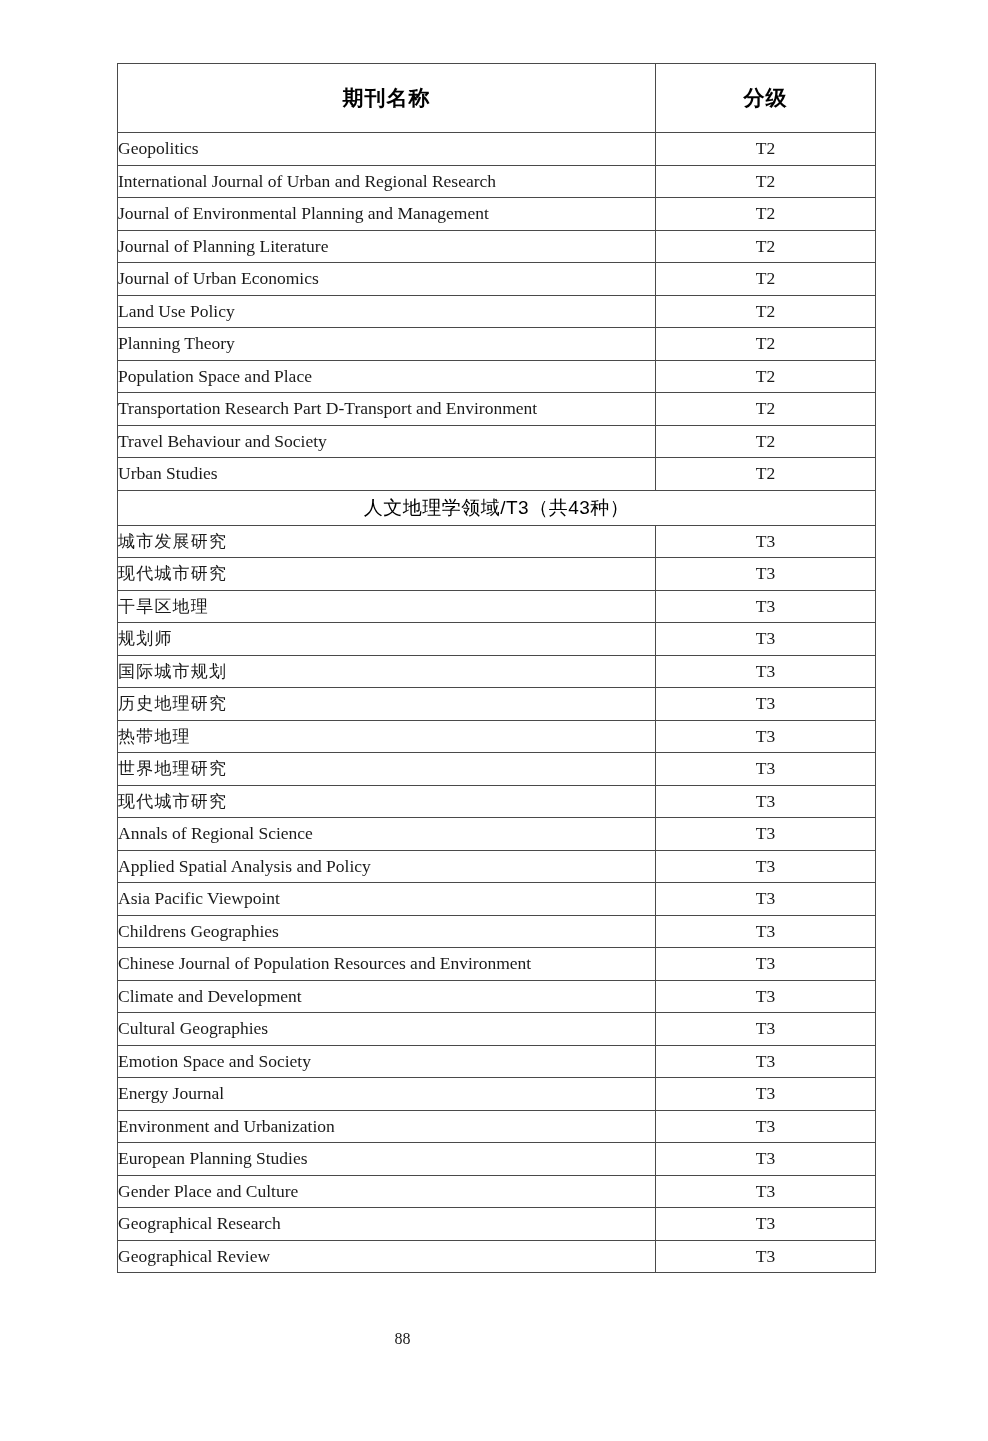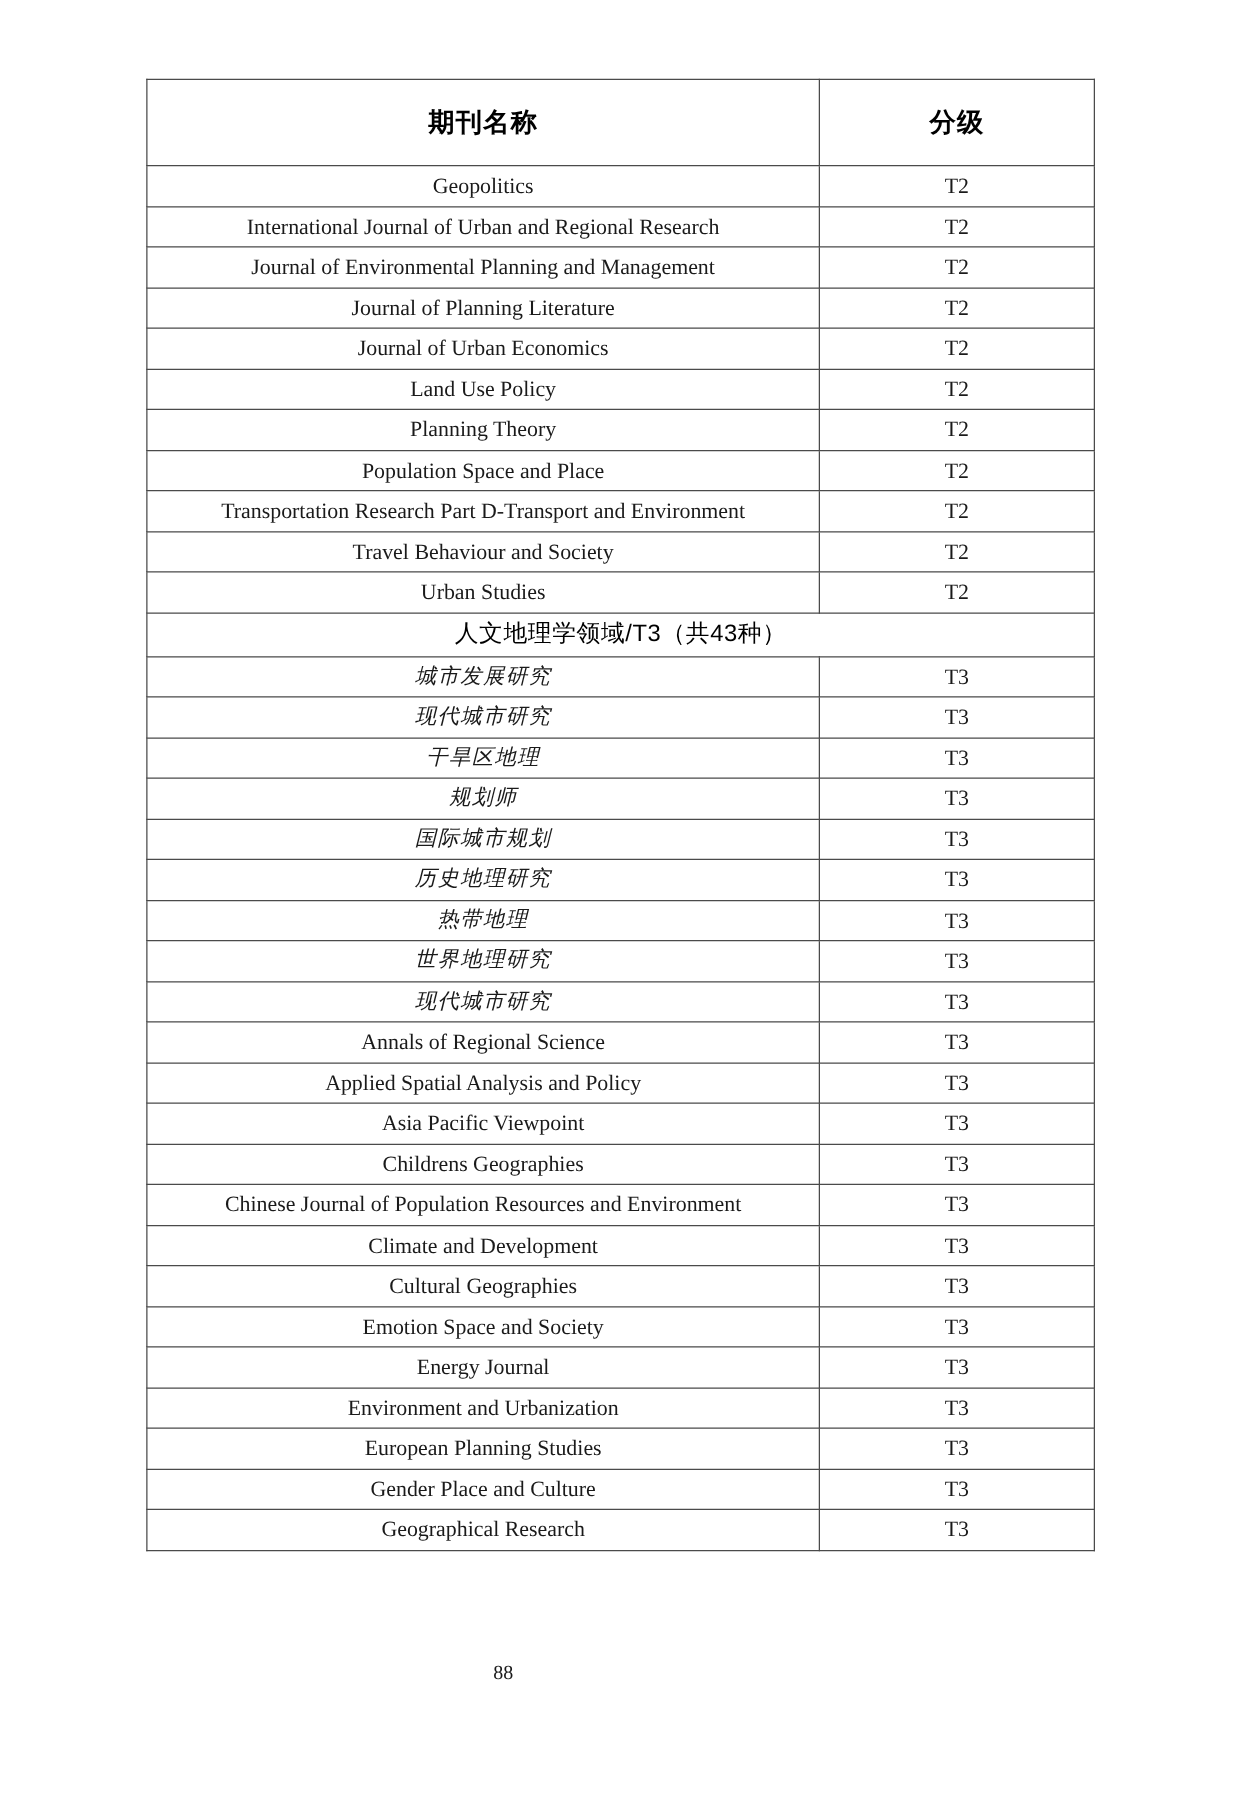--- a/index.html
+++ b/index.html
@@ -60,28 +60,27 @@
 
   
   tr.data-row td {
     height: 31.5px;
     font-size: 17.5px;
     line-height: 31.5px;
     white-space: nowrap;
     overflow: hidden;
   }
   td.cell-name {
-    text-align: center;
+    text-align: left;
     padding-left: 8px;
   }
   td.cell-name.cjk {
     font-family: "DejaVu Serif", "Liberation Serif", serif;
     font-size: 17px;
     letter-spacing: 1.2px;
-    font-style: italic;
   }
   td.cell-grade {
     text-align: center;
     font-size: 17.5px;
   }
 
   
   tr.section-row td {
     height: 34px;
     text-align: center;
@@ -249,18 +248,22 @@
           <td class="cell-grade">T3</td>
         </tr>
         <tr class="data-row">
           <td class="cell-name">Gender Place and Culture</td>
           <td class="cell-grade">T3</td>
         </tr>
         <tr class="data-row">
           <td class="cell-name">Geographical Research</td>
           <td class="cell-grade">T3</td>
         </tr>
+        <tr class="data-row">
+          <td class="cell-name">Geographical Review</td>
+          <td class="cell-grade">T3</td>
+        </tr>
       </tbody>
   </table>
 
   <div id="page-number">88</div>
 
 </div>
 
 </body></html>

